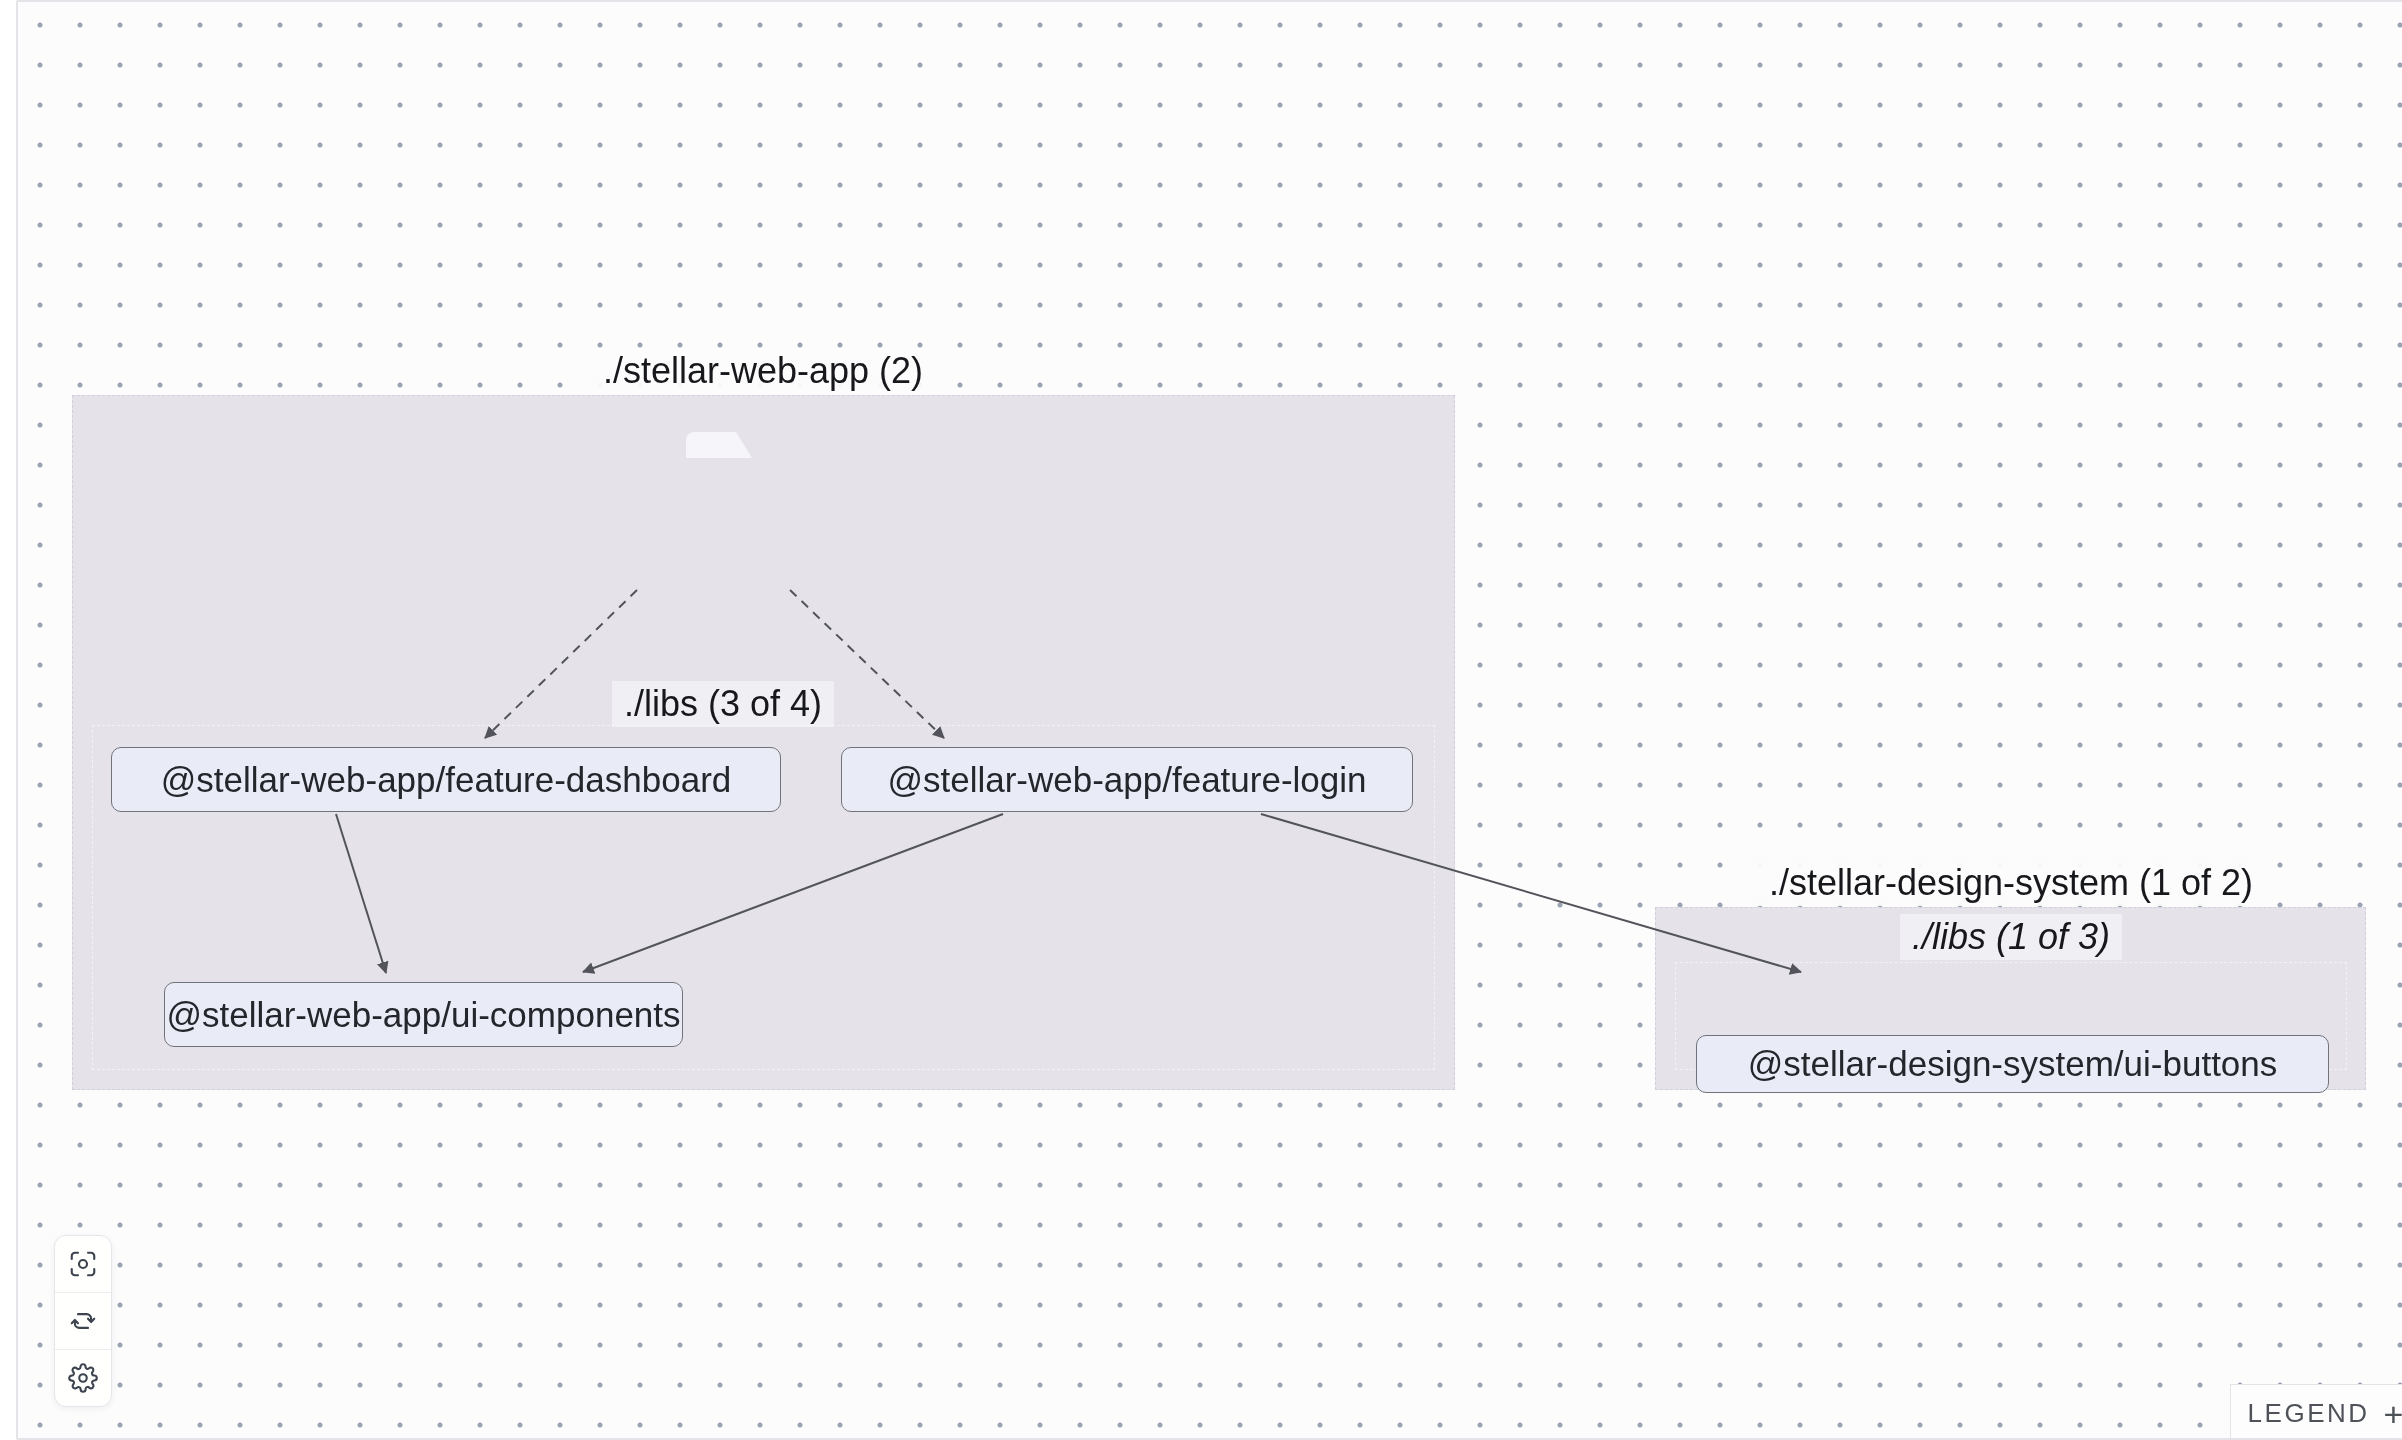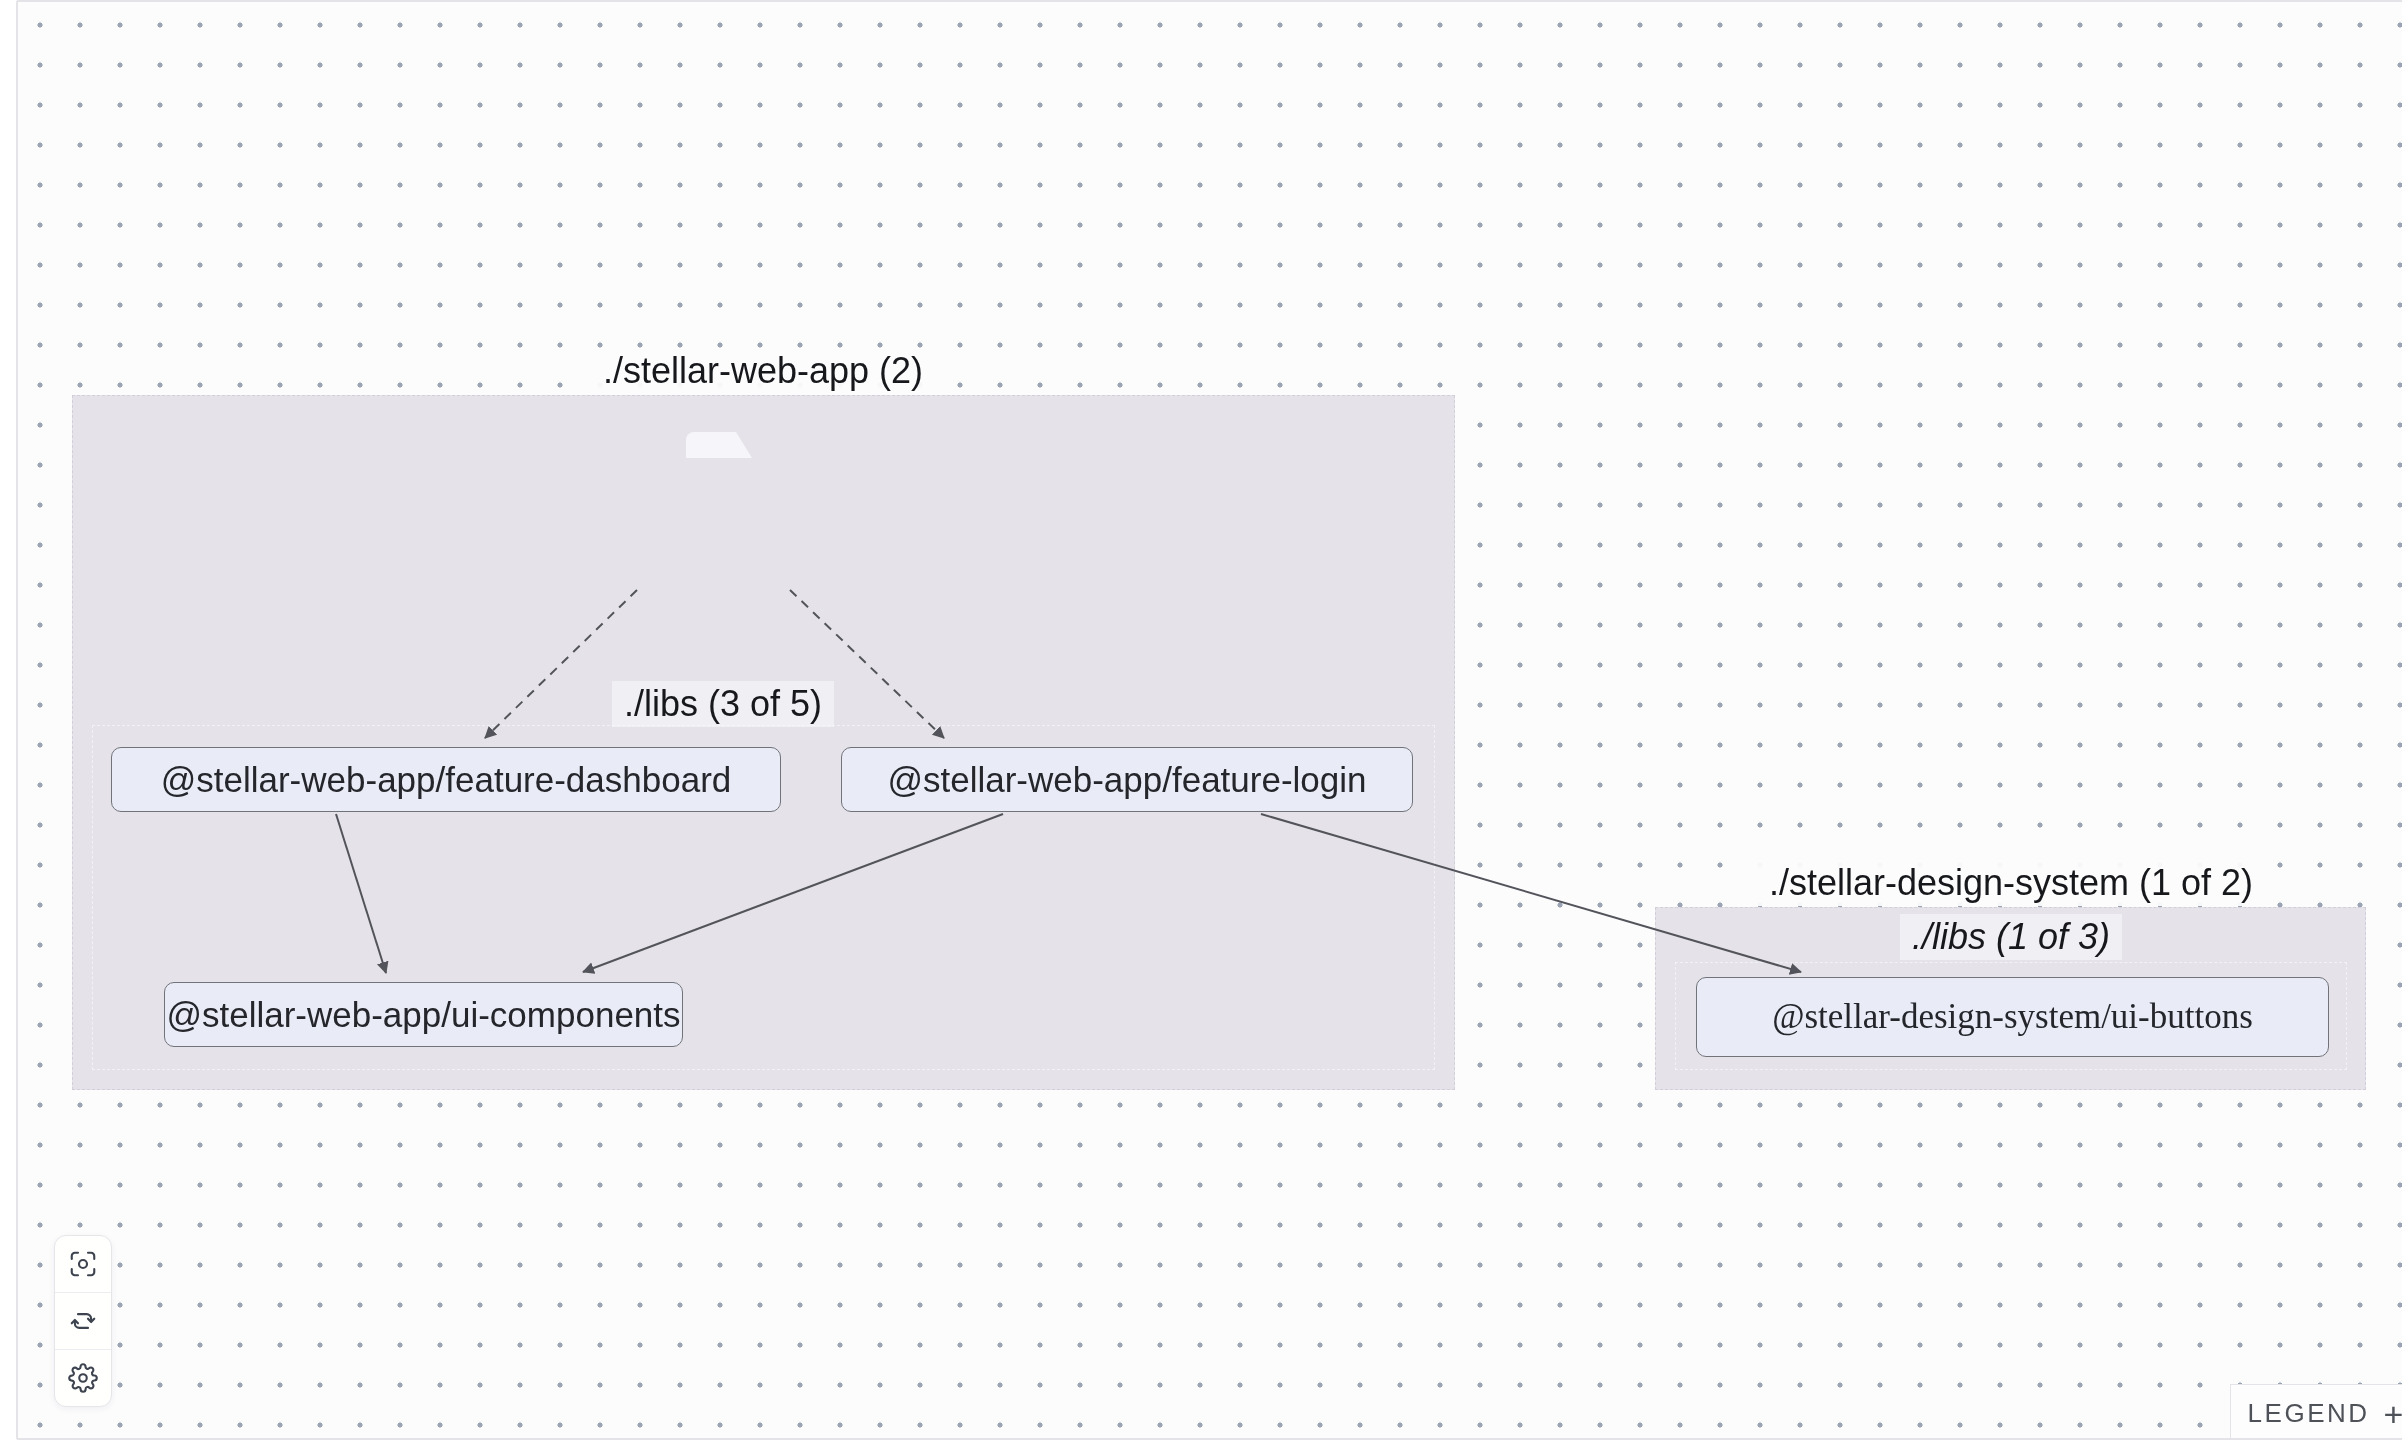--- a/index.html
+++ b/index.html
@@ -46,21 +46,21 @@
   
   .edges{position:absolute;left:0;top:0;width:2402px;height:1440px;z-index:5;pointer-events:none;}
 
   
   .node{position:absolute;z-index:6;background:#e9ecf6;border:1.5px solid #71737b;border-radius:10px;
     display:flex;align-items:center;justify-content:center;font-size:35px;color:#25262c;
     white-space:nowrap;cursor:pointer;}
   .node-dashboard{left:93px;top:745px;width:670px;height:65px;}
   .node-login{left:823px;top:745px;width:572px;height:65px;}
   .node-uicomponents{left:146px;top:980px;width:519px;height:65px;}
-  .node-uibuttons{left:1678px;top:975px;width:633px;height:80px;font-family:Liberation Serif, serif;}
+  .node-uibuttons{left:1678px;top:1033px;width:633px;height:58px;}
 
   
   .toolbar{position:absolute;left:36px;top:1233px;width:58px;height:172px;z-index:10;
     background:#fffffe;border:1px solid #e6e6ea;border-radius:12px;
     box-shadow:0 2px 6px rgba(40,40,60,.06);display:flex;flex-direction:column;overflow:hidden;}
   .toolbar .tbtn{flex:1;display:flex;align-items:center;justify-content:center;cursor:pointer;background:none;border:none;padding:0;}
   .toolbar .tbtn + .tbtn{border-top:1px solid #ededf1;}
   .toolbar svg{width:30px;height:30px;stroke:#3d444f;fill:none;stroke-width:1.7;
     stroke-linecap:round;stroke-linejoin:round;}
 
@@ -79,21 +79,21 @@
   <div class="group group-web"></div>
   <div class="subgroup subgroup-web"></div>
 
   <div class="group group-design"></div>
   <div class="subgroup subgroup-design"></div>
 
   <div class="glabel title-web">
     <span class="chip">./stellar-web-app (2)</span>
   </div>
   <div class="glabel libs-web">
-    <span class="chip">./libs (3 of 5)</span>
+    <span class="chip">./libs (3 of 4)</span>
   </div>
   <div class="glabel title-design">
     <span class="chip">./stellar-design-system (1 of 2)</span>
   </div>
   <div class="glabel libs-design">
     <span class="chip">./libs (1 of 3)</span>
   </div>
 
   <div class="folder">
     <div class="tab"></div>

